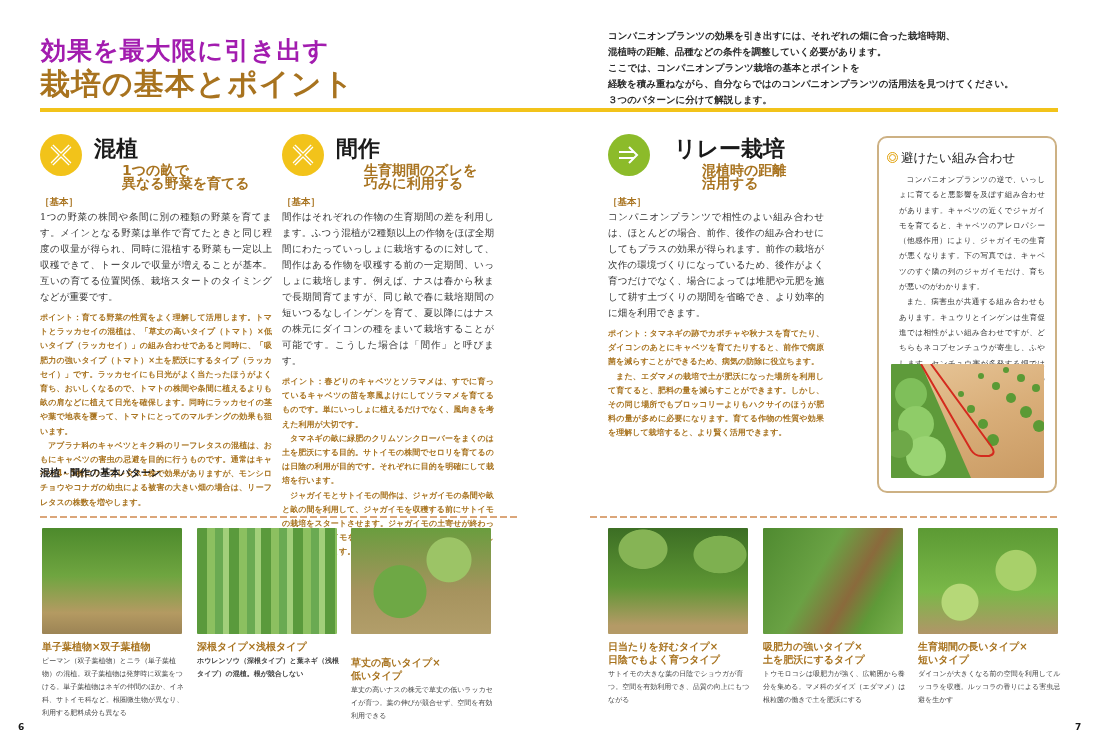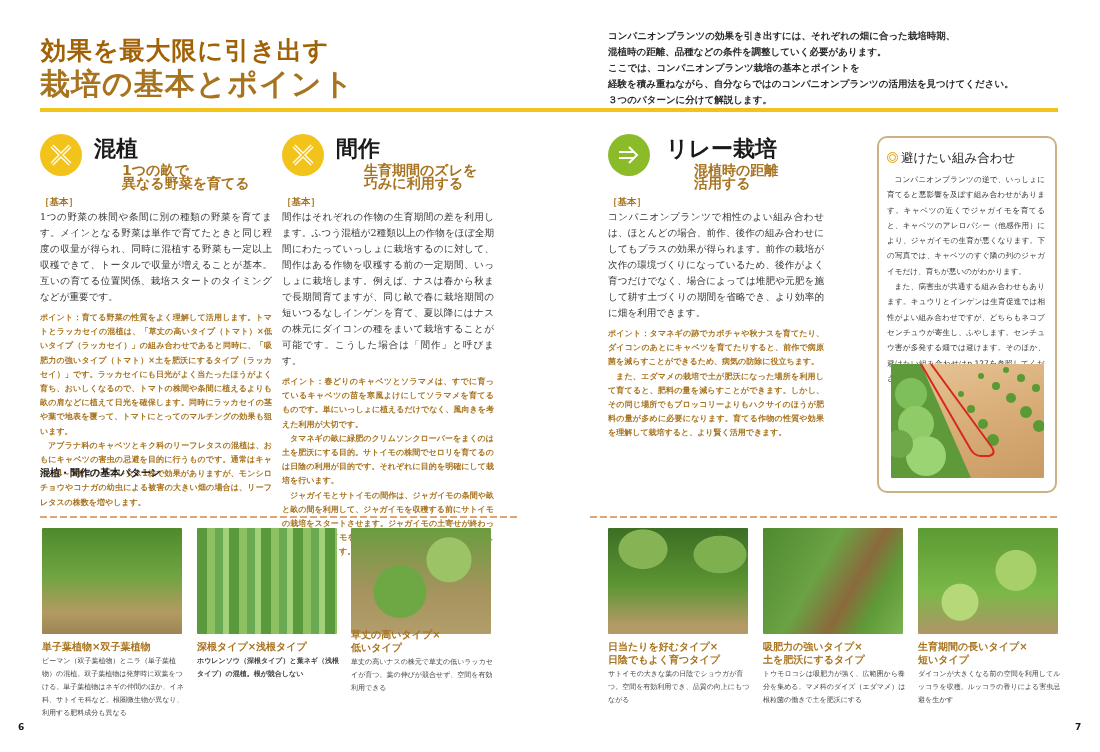--- a/index.html
+++ b/index.html
@@ -1,39 +1,39 @@
 <!DOCTYPE html>
 <html><head>
 <meta charset="utf-8">
 <style>
   * { box-sizing: border-box; margin: 0; padding: 0; }
   html, body { width: 1100px; height: 752px; overflow: hidden; background: #fff; }
   body { position: relative; font-family: "DejaVu Sans", sans-serif; color: #333; }
   .abs { position: absolute; }
 
-  .title1 { left: 41px; top: 34px; font-size: 25px; font-weight: bold; color: #a16207; letter-spacing: 1px; }
+  .title1 { left: 41px; top: 34px; font-size: 25px; font-weight: bold; color: #a21caf; letter-spacing: 1px; }
   .title2 { left: 40px; top: 64px; font-size: 30px; font-weight: bold; color: #a8731f; letter-spacing: 1px; }
   .intro { left: 608px; top: 28px; width: 480px; font-size: 9.5px; line-height: 16px; color: #2a2a2a; font-weight: bold; }
   .intro div { white-space: nowrap; }
   .topline { left: 40px; top: 108px; width: 1018px; height: 4px; background: #f2c31a; }
 
   .sec-icon { width: 42px; height: 42px; border-radius: 50%; display: flex; align-items: center; justify-content: center; }
   .sec-icon svg { width: 26px; height: 26px; }
   .sec-title { font-size: 22px; font-weight: bold; color: #1a1a1a; }
   .sec-sub { font-size: 14px; font-weight: bold; color: #a8731f; line-height: 13px; margin-left: 28px; }
   .kihon { font-size: 9.5px; font-weight: bold; color: #a8731f; }
   .body-text { font-family: "DejaVu Serif", serif; font-size: 9.6px; line-height: 16px; color: #333; text-align: justify; }
   .point-text { font-size: 8px; line-height: 14.2px; color: #a8731f; font-weight: bold; text-align: justify; }
   .point-text p { text-indent: 0; }
   .point-text p.ind { text-indent: 1em; }
 
   .avoid-box { left: 877px; top: 136px; width: 180px; height: 357px; border: 2px solid #cdb184; border-radius: 10px; background: #fff; }
   .avoid-title { font-size: 12.5px; font-weight: normal; color: #1a1a1a; }
   .avoid-ring { display: inline-block; width: 11px; height: 11px; border-radius: 50%; border: 3px double #e2a20d; vertical-align: -1px; margin-right: 3px; }
-  .avoid-text { font-size: 7.6px; line-height: 15.3px; color: #333; text-align: justify; }
+  .avoid-text { font-size: 7.6px; line-height: 15.3px; color: #333; text-align: justify; margin-left: 12px; }
   .avoid-text p.ind { text-indent: 1em; }
 
   .photo { border-radius: 1px; overflow: hidden; }
   .pattern-title { left: 40px; top: 466px; font-size: 10px; font-weight: bold; color: #1a1a1a; }
   .dash-line { top: 516px; height: 2px; background-image: repeating-linear-gradient(to right, #dba67a 0 7px, transparent 7px 10px); }
 
   .pat-head { font-size: 10px; font-weight: bold; color: #a8731f; line-height: 13px; }
   .pat-desc { font-size: 7px; line-height: 13px; color: #444; }
 
   .pnum { font-size: 9px; font-weight: bold; color: #1a1a1a; }
@@ -95,21 +95,21 @@
   <div class="kihon" style="margin-top:6px;">［基本］</div>
   <div class="body-text">間作はそれぞれの作物の生育期間の差を利用します。ふつう混植が2種類以上の作物をほぼ全期間にわたっていっしょに栽培するのに対して、間作はある作物を収穫する前の一定期間、いっしょに栽培します。例えば、ナスは春から秋まで長期間育てますが、同じ畝で春に栽培期間の短いつるなしインゲンを育て、夏以降にはナスの株元にダイコンの種をまいて栽培することが可能です。こうした場合は「間作」と呼びます。</div>
   <div class="point-text" style="margin-top:6px;">
     <p>ポイント：春どりのキャベツとソラマメは、すでに育っているキャベツの苗を寒風よけにしてソラマメを育てるものです。単にいっしょに植えるだけでなく、風向きを考えた利用が大切です。</p>
     <p class="ind">タマネギの畝に緑肥のクリムソンクローバーをまくのは土を肥沃にする目的。サトイモの株間でセロリを育てるのは日陰の利用が目的です。それぞれに目的を明確にして栽培を行います。</p>
     <p class="ind">ジャガイモとサトイモの間作は、ジャガイモの条間や畝と畝の間を利用して、ジャガイモを収穫する前にサトイモの栽培をスタートさせます。ジャガイモの土寄せが終わった段階でサトイモを植えつけるなど、作業の効率も考慮しながら活用します。</p>
   </div>
 </div>
 
 <div class="abs" style="left:608px; top:134px; width:216px;">
-  <div style="display:flex; gap:16px; align-items:flex-start;">
+  <div style="display:flex; gap:24px; align-items:flex-start;">
     <div class="sec-icon" style="background:#8cbb2a;">
       <svg viewBox="0 0 26 26">
           <path d="M3 10 H18 M3 16 H18 M13 5 L21 13 L13 21" stroke="#fff" stroke-width="2" fill="none"></path>
         </svg>
     </div>
     <div>
       <div class="sec-title">リレー栽培</div>
       <div class="sec-sub">
         <div>混植時の距離</div>
         <div>活用する</div>
@@ -174,21 +174,21 @@
       <div>単子葉植物×双子葉植物</div>
     </div>
   <div class="pat-desc" style="margin-top:2px;">ピーマン（双子葉植物）とニラ（単子葉植物）の混植。双子葉植物は発芽時に双葉をつける。単子葉植物はネギの仲間のほか、イネ科、サトイモ科など。根圏微生物が異なり、利用する肥料成分も異なる</div>
 </div>
 <div class="abs" style="left:197px; top:640px; width:145px;">
   <div class="pat-head">
       <div>深根タイプ×浅根タイプ</div>
     </div>
   <div class="pat-desc" style="margin-top:2px;font-weight:bold;">ホウレンソウ（深根タイプ）と葉ネギ（浅根タイプ）の混植。根が競合しない</div>
 </div>
-<div class="abs" style="left:351px; top:628px; width:145px;">
+<div class="abs" style="left:351px; top:656px; width:145px;">
   <div class="pat-head">
     <div>草丈の高いタイプ×</div>
     <div>低いタイプ</div>
   </div>
   <div class="pat-desc" style="margin-top:2px;">草丈の高いナスの株元で草丈の低いラッカセイが育つ。葉の伸びが競合せず、空間を有効利用できる</div>
 </div>
 <div class="abs" style="left:608px; top:640px; width:145px;">
   <div class="pat-head">
     <div>日当たりを好むタイプ×</div>
     <div>日陰でもよく育つタイプ</div>

